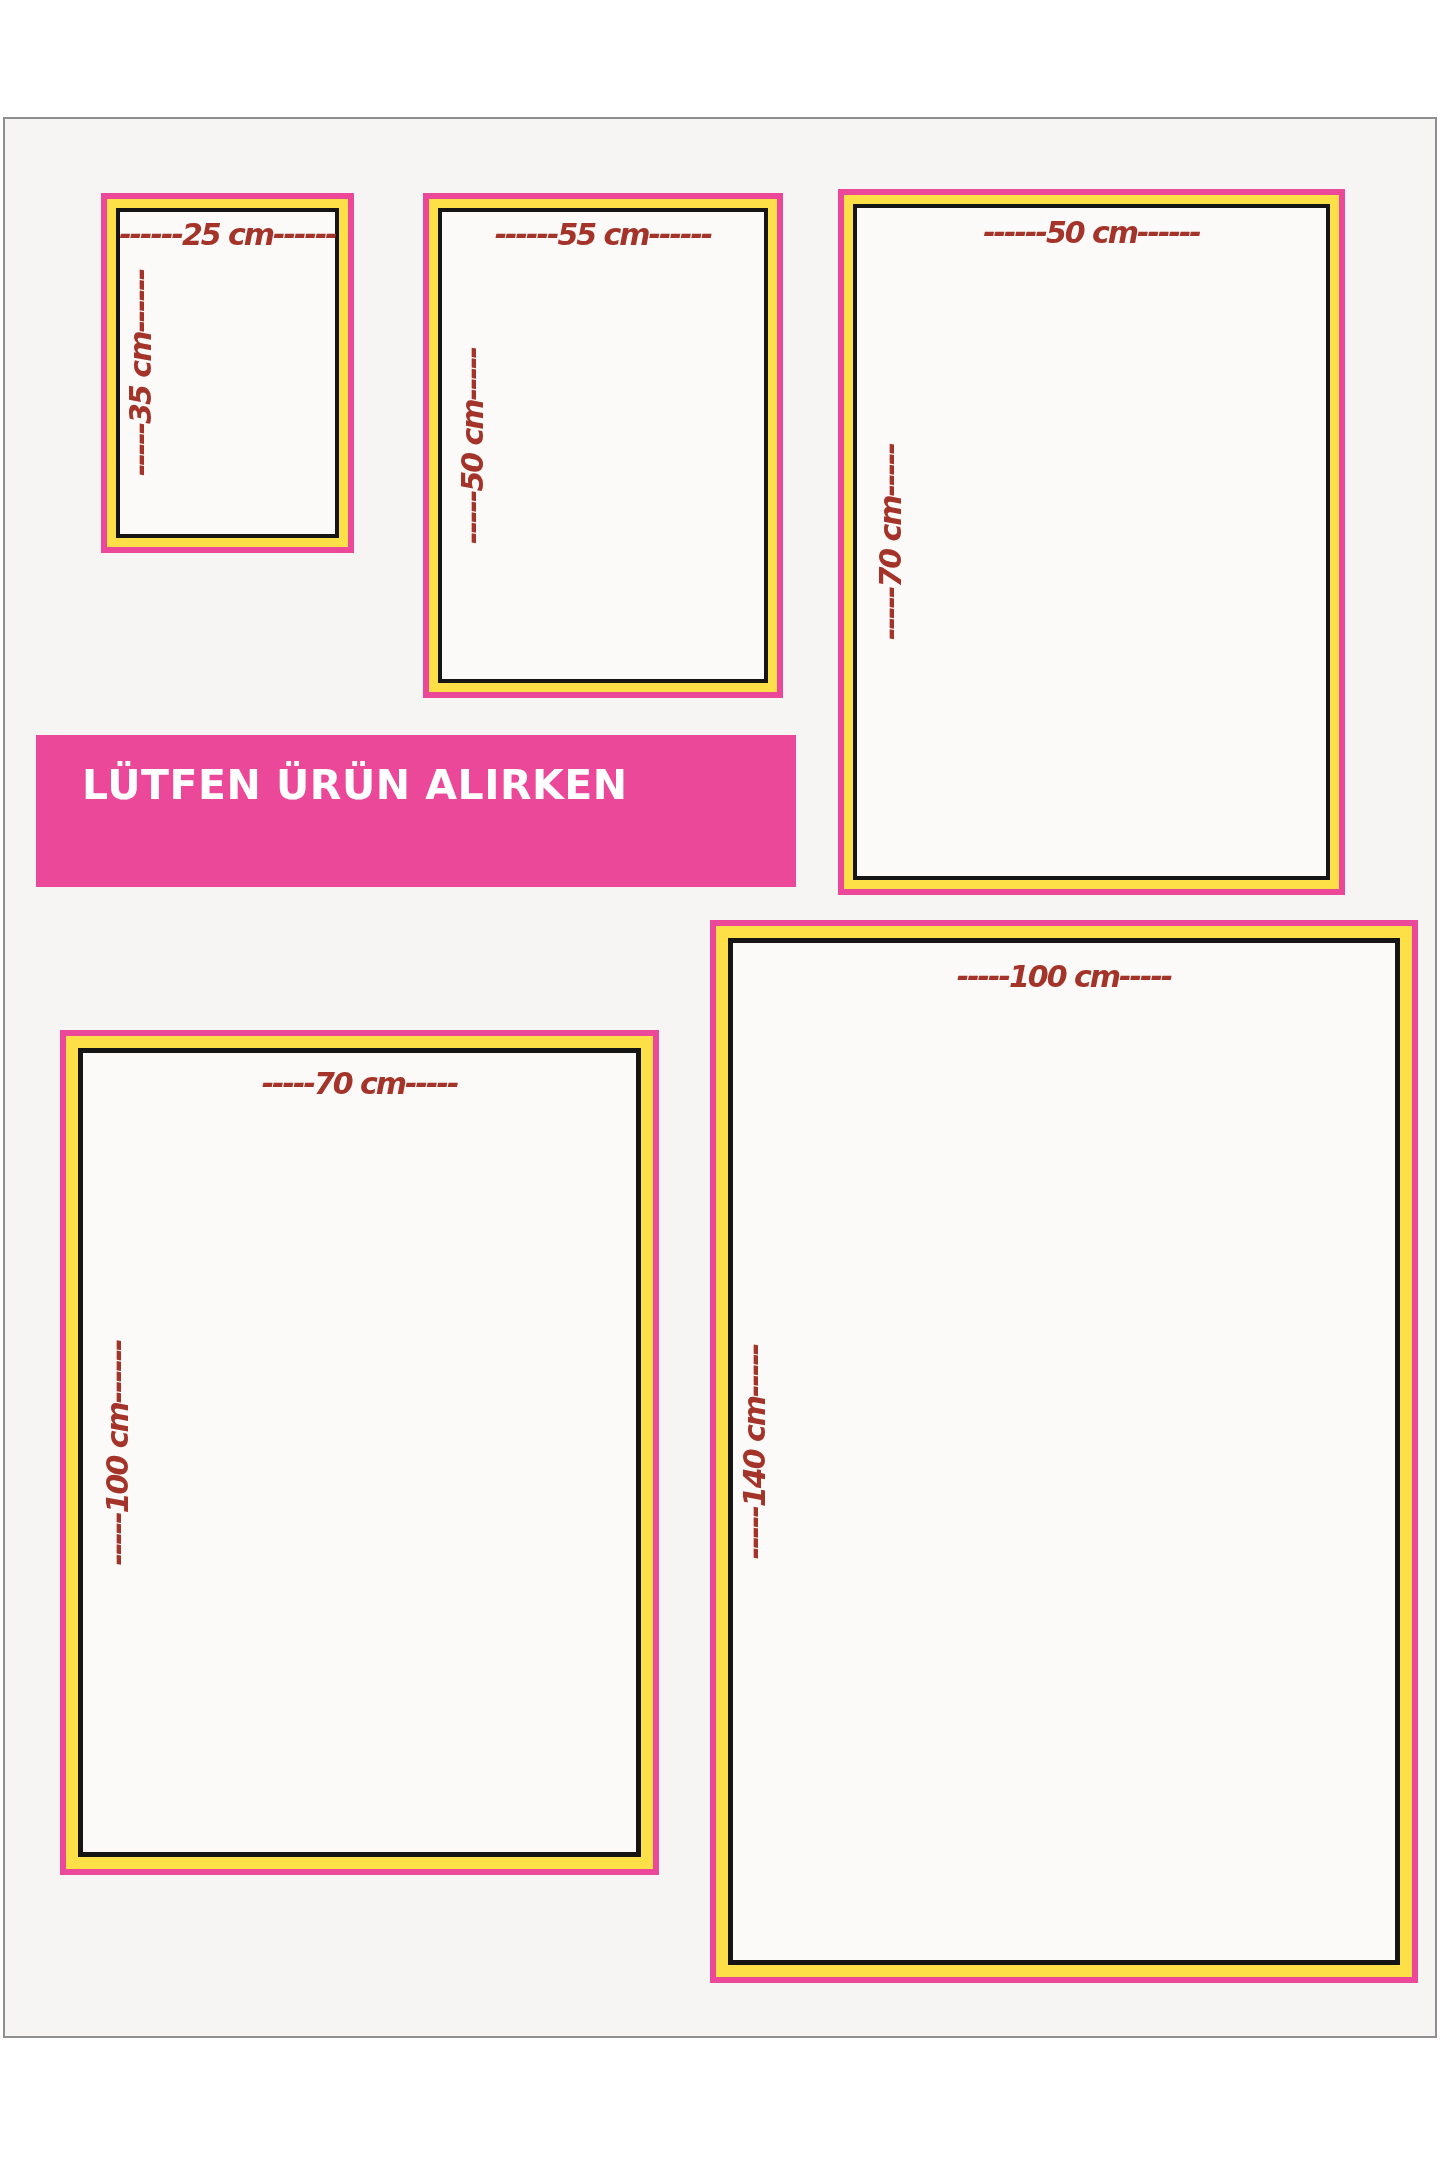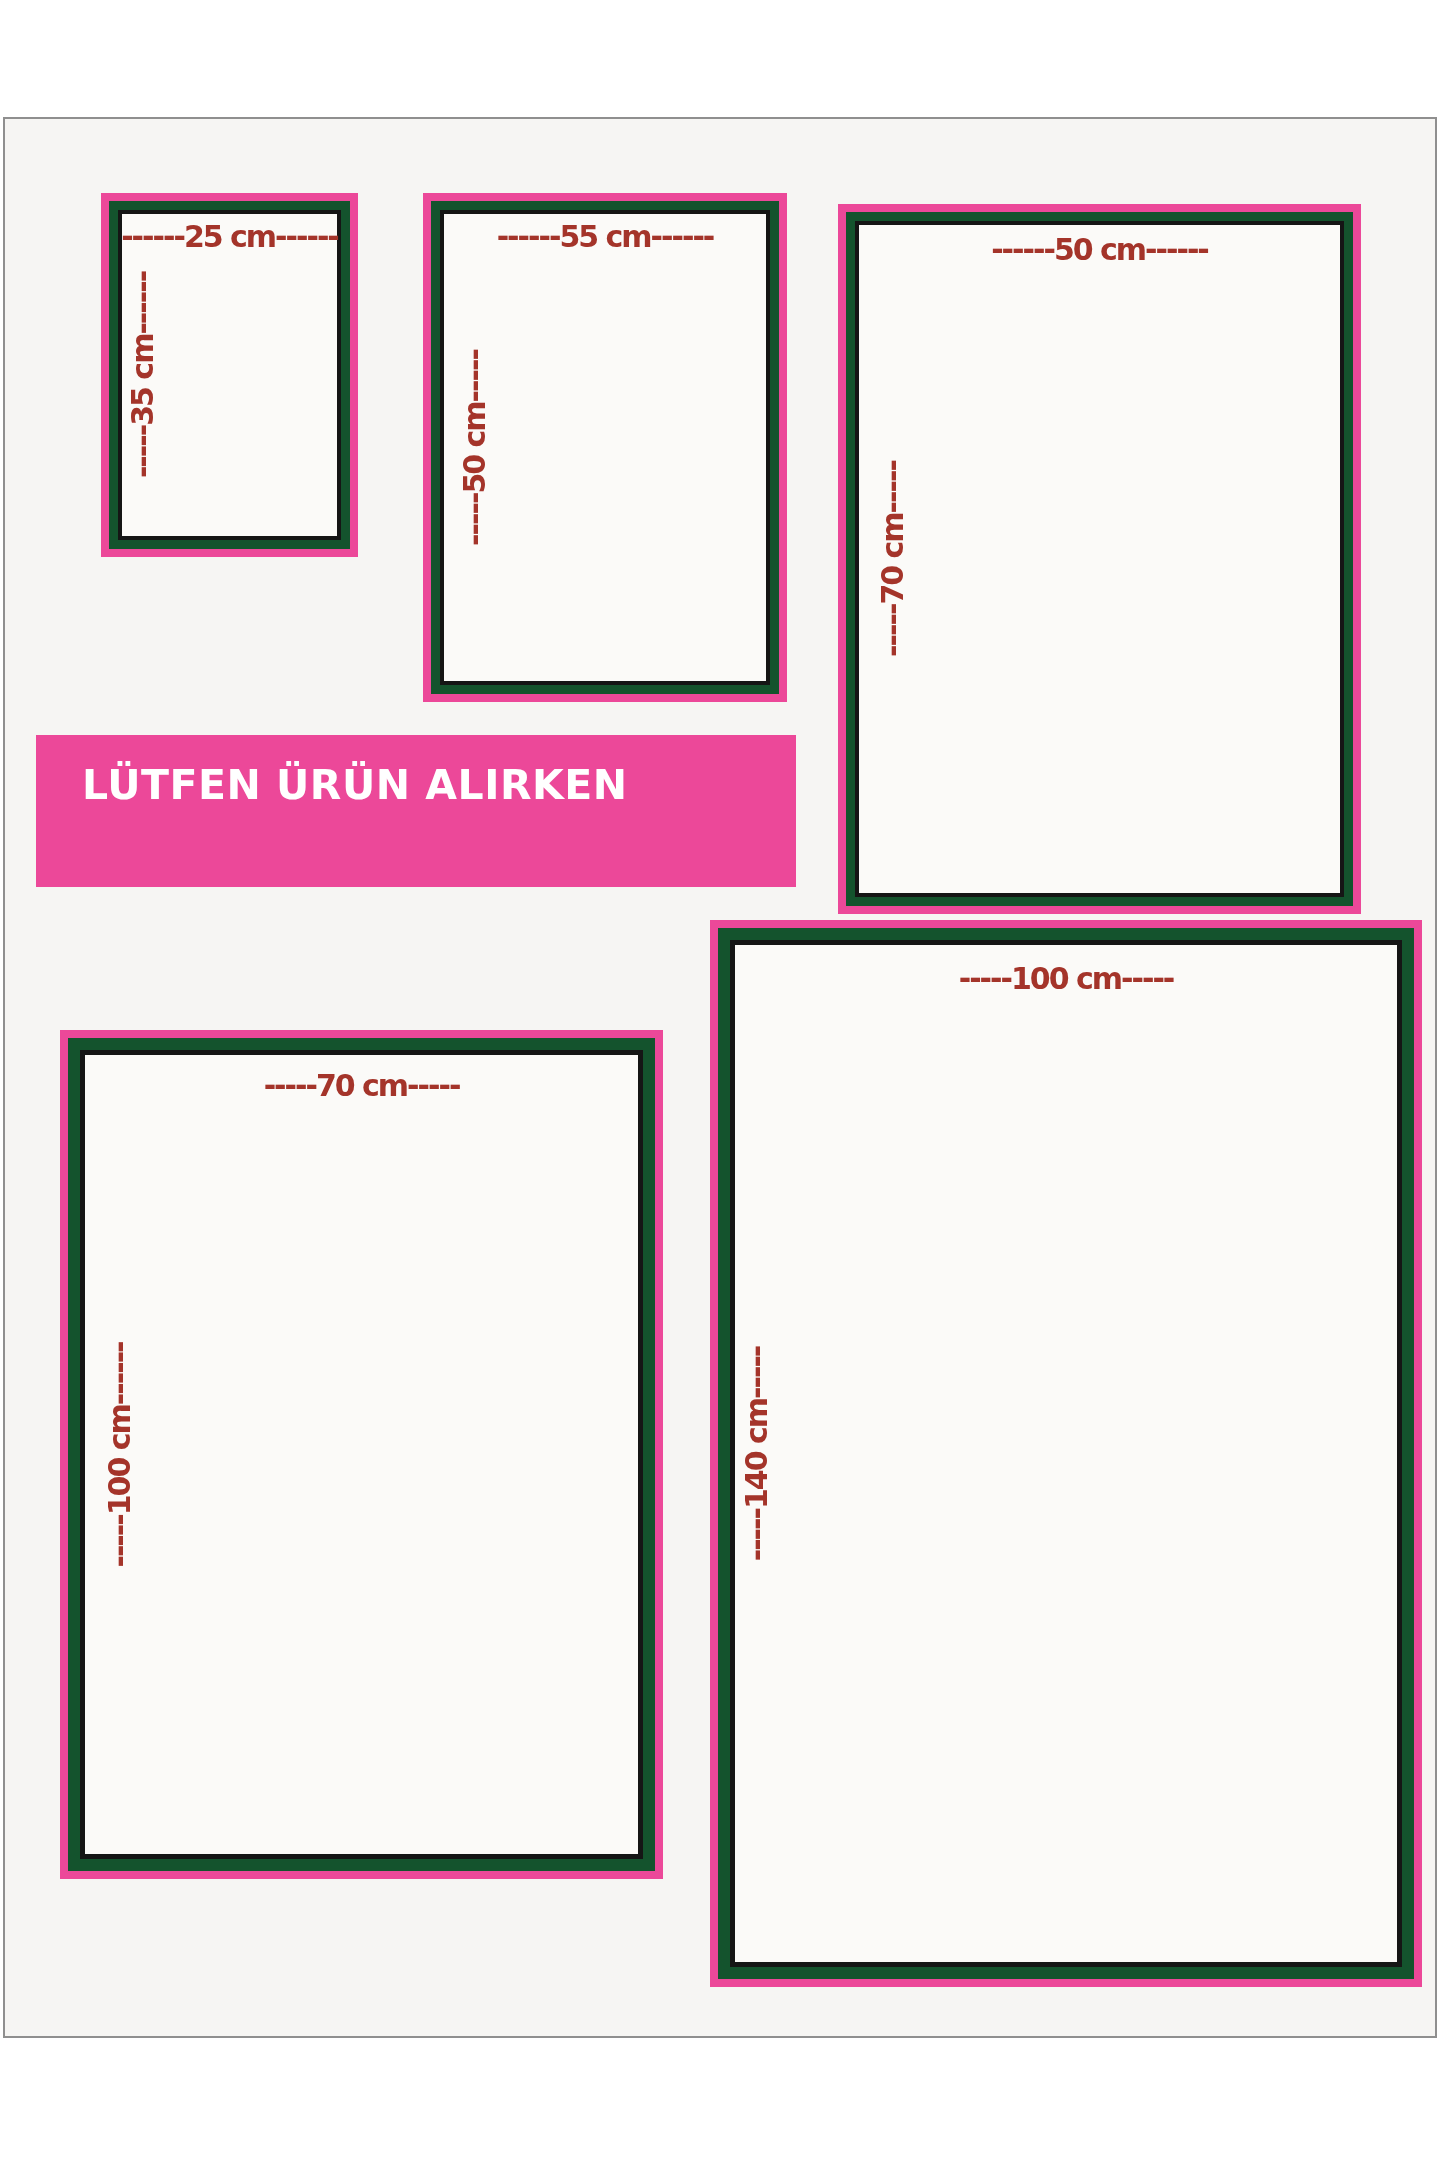--- a/index.html
+++ b/index.html
@@ -15,22 +15,23 @@
     position: absolute;
     left: 3px;
     top: 117px;
     width: 1430px;
     height: 1917px;
     border: 2px solid #8f8f8f;
     background: #f6f5f3;
   }
   .frame {
     position: absolute;
-    border: 8px solid #ec4899;
-    background: #14532d;
+    border: 6px solid #ec4899;
+    background: #fde047;
+    font-style: italic;
   }
   .inner {
     position: absolute;
     inset: 9px;
     border: 4px solid #151515;
     background: #fbfaf8;
   }
   .inner.thick {
     inset: 12px;
     border-width: 5px;
@@ -55,21 +56,21 @@
   }
   
   .box1 { left: 101px; top: 193px; width: 241px; height: 348px; }
   .box1 .wlabel { top: 5px; }
   .box1 .hlabel { left: 20px; }
   
   .box2 { left: 423px; top: 193px; width: 348px; height: 493px; }
   .box2 .wlabel { top: 5px; }
   .box2 .hlabel { left: 30px; }
   
-  .box3 { left: 838px; top: 204px; width: 495px; height: 694px; padding-left: 12px; }
+  .box3 { left: 838px; top: 189px; width: 495px; height: 694px; }
   .box3 .wlabel { top: 7px; }
   .box3 .hlabel { left: 33px; }
   
   .box4 { left: 60px; top: 1030px; width: 587px; height: 833px; }
   .box4 .wlabel { top: 13px; }
   .box4 .hlabel { left: 34px; }
   
   .box5 { left: 710px; top: 920px; width: 696px; height: 1051px; }
   .box5 .wlabel { top: 16px; }
   .box5 .hlabel { left: 21px; }

